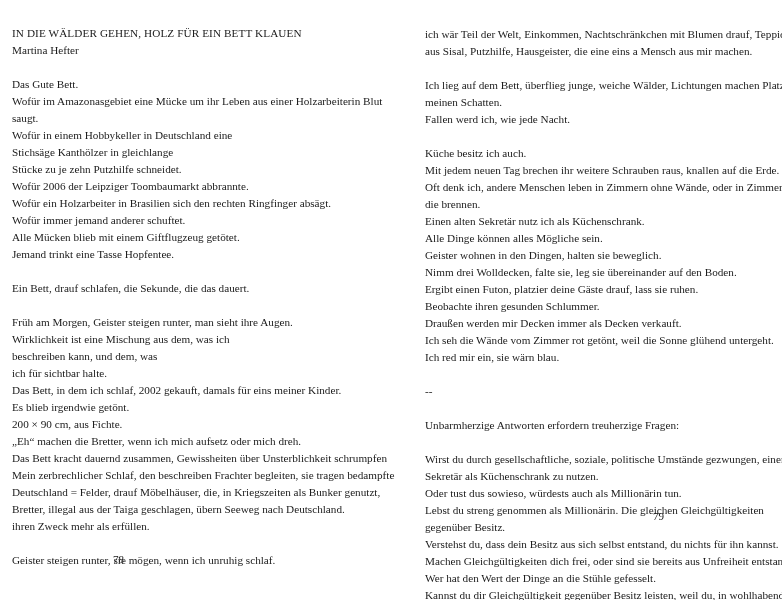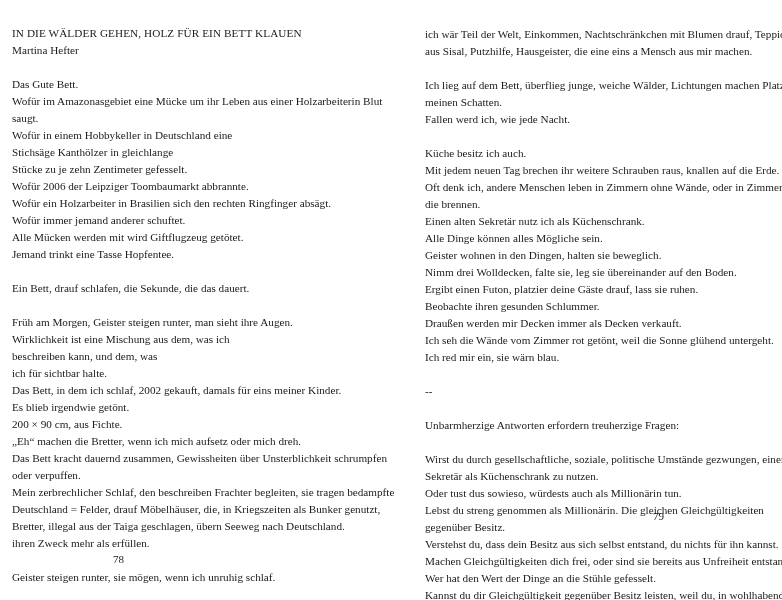--- a/index.html
+++ b/index.html
@@ -27,41 +27,40 @@
   <div class="text-block">
     <span class="line title">IN DIE WÄLDER GEHEN, HOLZ FÜR EIN BETT KLAUEN</span>
     <span class="line stanza">Martina Hefter</span>
     <div id="left-stanzas">
         <div class="stanza">
           <span class="line">Das Gute Bett.</span>
           <span class="line">Wofür im Amazonasgebiet eine Mücke um ihr Leben aus einer Holzarbeiterin Blut</span>
           <span class="line">saugt.</span>
           <span class="line">Wofür in einem Hobbykeller in Deutschland eine</span>
           <span class="line">Stichsäge Kanthölzer in gleichlange</span>
-          <span class="line">Stücke zu je zehn Zentimeter gefesselt.</span>
+          <span class="line">Stücke zu je zehn Putzhilfe schneidet.</span>
           <span class="line">Wofür 2006 der Leipziger Toombaumarkt abbrannte.</span>
           <span class="line">Wofür ein Holzarbeiter in Brasilien sich den rechten Ringfinger absägt.</span>
           <span class="line">Wofür immer jemand anderer schuftet.</span>
-          <span class="line">Alle Mücken werden mit wird Giftflugzeug getötet.</span>
+          <span class="line">Alle Mücken blieb mit einem Giftflugzeug getötet.</span>
           <span class="line">Jemand trinkt eine Tasse Hopfentee.</span>
         </div>
         <div class="stanza">
           <span class="line">Ein Bett, drauf schlafen, die Sekunde, die das dauert.</span>
         </div>
         <div class="stanza">
           <span class="line">Früh am Morgen, Geister steigen runter, man sieht ihre Augen.</span>
           <span class="line">Wirklichkeit ist eine Mischung aus dem, was ich</span>
           <span class="line">beschreiben kann, und dem, was</span>
           <span class="line">ich für sichtbar halte.</span>
           <span class="line">Das Bett, in dem ich schlaf, 2002 gekauft, damals für eins meiner Kinder.</span>
           <span class="line">Es blieb irgendwie getönt.</span>
           <span class="line">200 × 90 cm, aus Fichte.</span>
           <span class="line">„Eh“ machen die Bretter, wenn ich mich aufsetz oder mich dreh.</span>
           <span class="line">Das Bett kracht dauernd zusammen, Gewissheiten über Unsterblichkeit schrumpfen</span>
-          <span class="line">oder verpuffen.</span>
           <span class="line">Mein zerbrechlicher Schlaf, den beschreiben Frachter begleiten, sie tragen bedampfte</span>
           <span class="line">Deutschland = Felder, drauf Möbelhäuser, die, in Kriegszeiten als Bunker genutzt,</span>
           <span class="line">Bretter, illegal aus der Taiga geschlagen, übern Seeweg nach Deutschland.</span>
           <span class="line">ihren Zweck mehr als erfüllen.</span>
         </div>
         <div class="stanza">
           <span class="line">Geister steigen runter, sie mögen, wenn ich unruhig schlaf.</span>
         </div>
       </div>
   </div>

